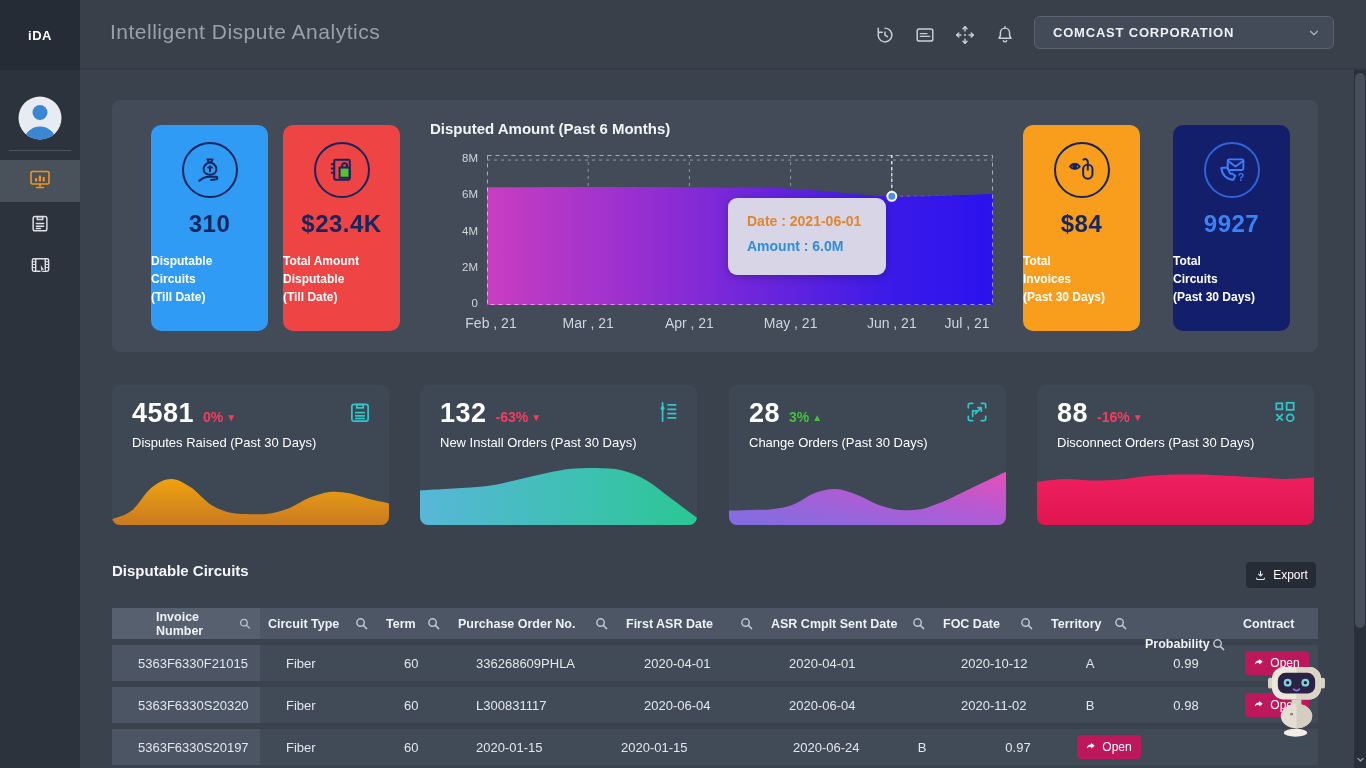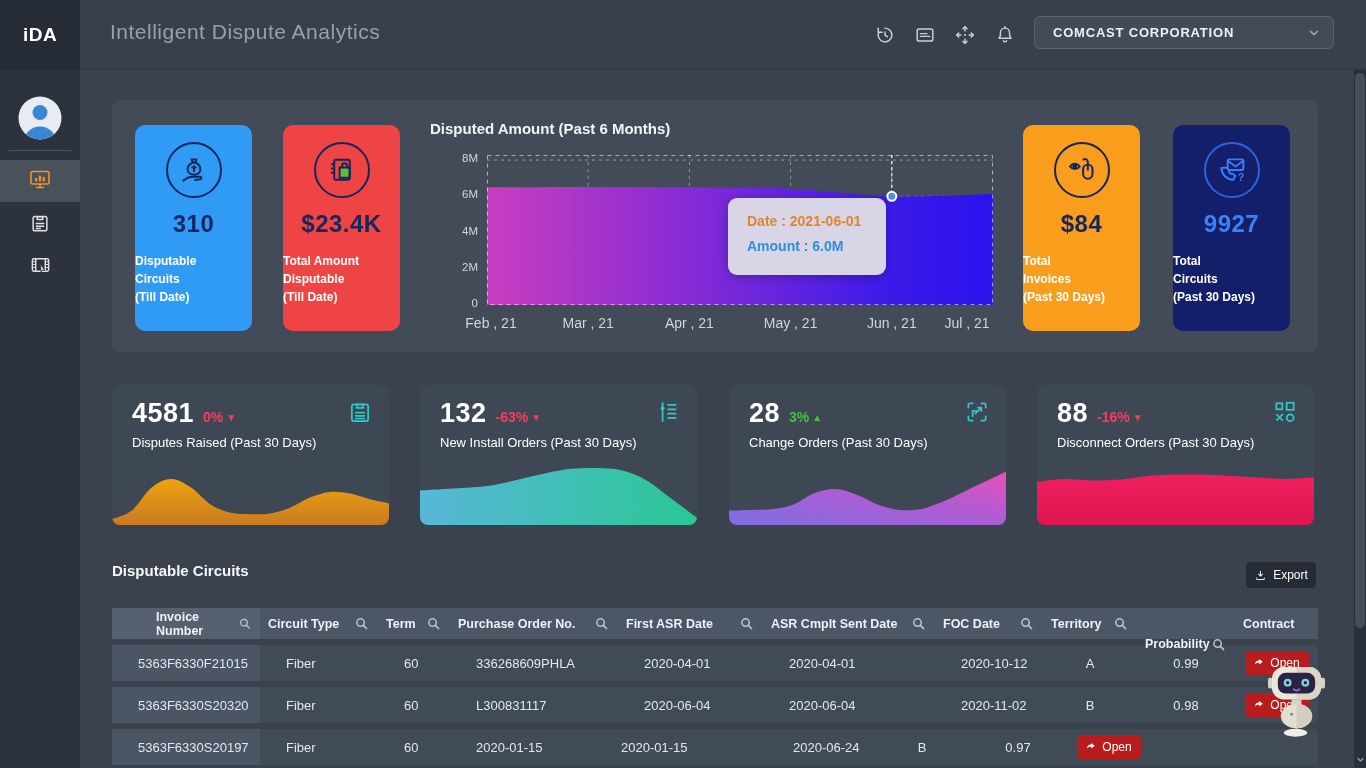--- a/index.html
+++ b/index.html
@@ -5,40 +5,40 @@
   * { box-sizing: border-box; margin: 0; padding: 0; }
   html,body { width:1366px; height:768px; overflow:hidden; }
   body {
     position:relative; background:#3a424e;
     font-family:"Liberation Sans", sans-serif; color:#e6eaee;
   }
 
   
   .sidebar { position:absolute; left:0; top:0; width:80px; height:768px; background:#2c333d; z-index:6; }
   .logo { height:70px; background:#262c35; display:flex; align-items:center; justify-content:center;
-          color:#fff; font-size:19px; font-weight:bold; letter-spacing:.5px; cursor:pointer; }
+          color:#fff; font-size:13px; font-weight:bold; letter-spacing:.5px; cursor:pointer; }
   .avatar { position:absolute; top:95px; left:17px; width:46px; height:46px; cursor:pointer; }
   .sb-divider { position:absolute; top:150px; left:9px; width:62px; border-top:1px solid rgba(255,255,255,.16); }
   .nav-item { position:absolute; left:0; width:80px; height:42px; display:flex; align-items:center; justify-content:center; cursor:pointer; }
   .nav-item.active { background:#49515b; }
 
   
   .topbar { position:absolute; left:80px; top:0; right:0; height:70px; background:#39404a; border-bottom:2px solid #333a44; z-index:5; }
   .page-title { position:absolute; left:110px; top:20px; font-size:21px; font-weight:400; color:#98a1ab; letter-spacing:.5px; }
   .tb-icons { position:absolute; left:871px; top:21px; display:flex; gap:13px; }
   .tb-icon { width:27px; height:27px; display:flex; align-items:center; justify-content:center; cursor:pointer; }
   .company-select { position:absolute; left:1034px; top:16px; width:300px; height:33px; background:#424b57;
     border:1px solid #5a636f; border-radius:6px; display:flex; align-items:center; padding:0 12px 0 18px;
     cursor:pointer; }
   .company-select span { flex:1; font-size:13px; font-weight:bold; color:#eef1f4; letter-spacing:.8px; }
 
   
   .overview-panel { position:absolute; left:112px; top:100px; width:1206px; height:252px; background:#424b57; border-radius:8px; z-index:2; }
   .ov-card { position:absolute; top:25px; width:117px; height:206px; border-radius:10px; }
-  .ov-card.blue   { left:23px;  background:#2f9bf5; }
+  .ov-card.blue   { left:39px;  background:#2f9bf5; }
   .ov-card.green  { left:171px; background:#ef4444; }
   .ov-card.orange { left:911px; background:#f99d1d; }
   .ov-card.navy   { left:1061px; background:#131f6b; }
   .ov-icon-circle { width:56px; height:56px; margin:17px auto 0; border:2px solid #15265e; border-radius:50%;
                     display:flex; align-items:center; justify-content:center; }
   .ov-card.navy .ov-icon-circle { border-color:#2f63d8; }
   .ov-value { margin-top:12px; text-align:center; font-size:24px; font-weight:bold; color:#16265e; letter-spacing:.5px; }
   .ov-card.navy .ov-value { color:#3b82f6; }
   .ov-label { margin-top:14px; text-align:left; font-size:12px; font-weight:bold; color:#fff;
               line-height:1.5; white-space:pre-line; }
@@ -74,21 +74,21 @@
   .dtable { position:absolute; left:112px; top:608px; width:1206px; z-index:2; }
   .thead { display:flex; height:31px; background:#4c5664; }
   .th { display:flex; align-items:center; justify-content:space-between; padding:0 10px 0 8px;
         font-size:12.5px; font-weight:bold; color:#eef1f5; cursor:pointer; }
   .th.first { background:#57606e; }
   .tr { display:flex; height:36px; margin-top:6px; background:#414b58; }
   .td { display:flex; align-items:center; padding-left:26px; font-size:13px; color:#e3e7ec; overflow:hidden; white-space:nowrap; }
   .td.first { background:#4b5563; }
   .td.center { justify-content:center; padding-left:0; }
   .open-btn { display:inline-flex; align-items:center; justify-content:center; gap:5px; width:64px; height:24px;
-     background:#b91c1c; border-radius:4px; color:#fff; font-size:12px; cursor:pointer; }
+     background:#be185d; border-radius:4px; color:#fff; font-size:12px; cursor:pointer; }
 
   
   .chatbot { position:absolute; left:1268px; top:665px; width:57px; height:72px; z-index:30; cursor:pointer; }
   .scrollbar { position:absolute; right:0; top:70px; width:12px; height:698px; background:#2a303a; z-index:40; }
   .scroll-thumb { position:absolute; top:3px; left:1px; width:10px; height:555px; background:#454e5a; border-radius:5px; cursor:grab; }
   .scroll-btn { position:absolute; bottom:0; left:0; width:12px; height:18px; display:flex; align-items:center; justify-content:center; cursor:pointer; }
 </style>
 </head>
 <body>
 

